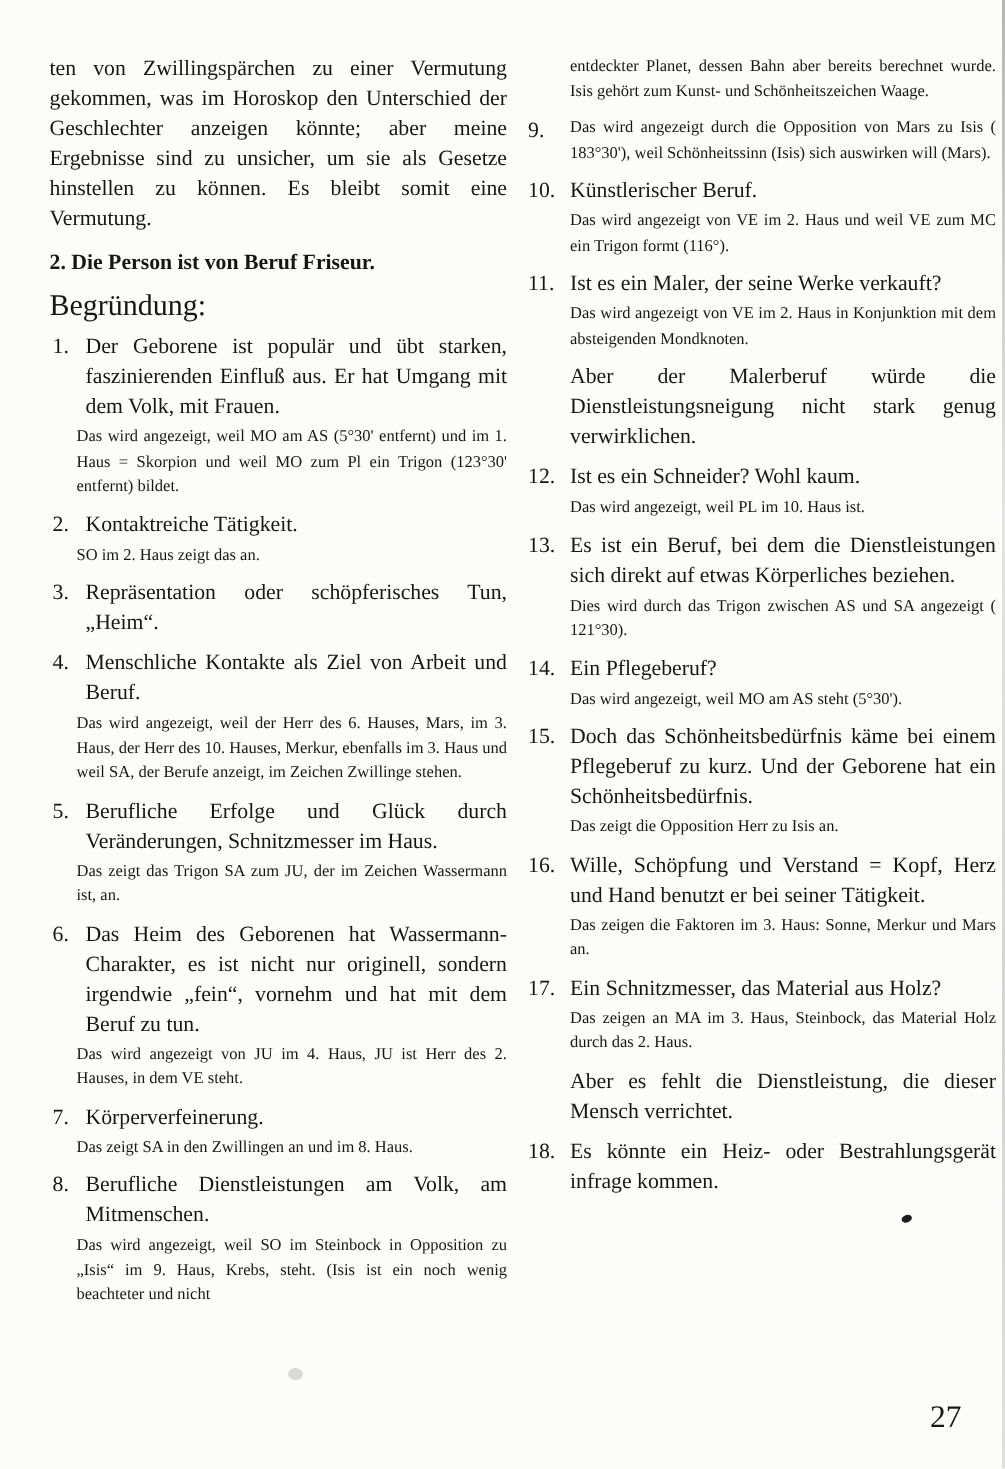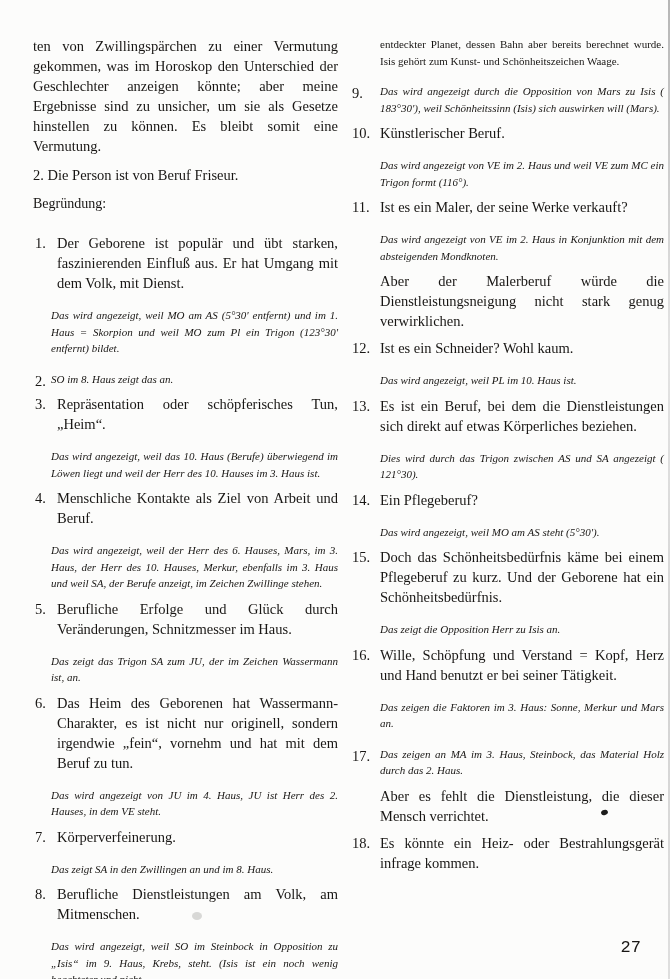--- a/index.html
+++ b/index.html
@@ -14,40 +14,40 @@
   }
   .page { position:absolute; inset:0; }
   .col { position:absolute; top:36px; }
   .col-left  { left:33px;  width:305px; }
   .col-right { left:352px; width:312px; }
 
   .block-para, .block-heading, .item-claim, .item-para, .item-num {
     font-size:14.5px; line-height:20px;
   }
   .block-para { text-align:justify; margin-bottom:9px; hyphens:auto; }
-  .block-heading { font-weight:normal; margin:3px 0 9px 0; }
-  .block-label { font-size:14px; line-height:20px; margin-bottom:19px; }
+  .block-heading { font-weight:bold; margin:3px 0 9px 0; }
+  .block-label { font-size:20px; line-height:20px; margin-bottom:7px; }
 
   .block-cont, .item-expl {
     font-size:11px; line-height:16.5px; text-align:justify; hyphens:auto;
   }
   .block-cont { margin-left:28px; margin-bottom:8px; }
 
   .item { position:relative; margin-bottom:7px; }
   .col-left  .item { padding-left:24px; }
   .col-right .item { padding-left:28px; }
   .item-num { position:absolute; top:0; }
   .col-left  .item-num { left:2px; }
   .col-right .item-num { left:0px; }
   .item-claim { text-align:justify; hyphens:auto; }
-  .item-expl { margin-top:14px;font-style:italic; }
+  .item-expl { margin-top:2px; }
   .col-left .item-expl { margin-left:-6px; }
   .item-para { text-align:justify; margin-top:7px; hyphens:auto; }
 
-  .page-number { position:absolute; right:29px; bottom:22px; font-size:17px;font-family:Liberation Mono, monospace; }
+  .page-number { position:absolute; right:29px; bottom:22px; font-size:21px; }
 
   .edge-line {
     position:absolute; right:0; top:0; width:2px; height:100%;
     background:linear-gradient(#909090, #d6d6d6 35%, #bdbdbd 70%, #cfcfcf);
     opacity:.65;
   }
   .ink-dot {
     position:absolute; left:601px; top:810px; width:7px; height:5px;
     background:#1c1c1c; border-radius:50%; transform:rotate(-18deg);
   }
@@ -59,31 +59,31 @@
 </head>
 <body>
 
 <div class="page">
   <div class="col col-left">
       <div class="block-para">ten von Zwillingspärchen zu einer Vermutung gekommen, was im Horoskop den Unterschied der Geschlechter anzeigen könnte; aber meine Ergebnisse sind zu unsicher, um sie als Gesetze hinstellen zu können. Es bleibt somit eine Vermutung.</div>
       <div class="block-heading">2. Die Person ist von Beruf Friseur.</div>
       <div class="block-label">Begründung:</div>
       <div class="item">
         <span class="item-num">1.</span>
-        <div class="item-claim">Der Geborene ist populär und übt starken, faszinierenden Einfluß aus. Er hat Umgang mit dem Volk, mit Dienst.</div>
+        <div class="item-claim">Der Geborene ist populär und übt starken, faszinierenden Einfluß aus. Er hat Umgang mit dem Volk, mit Frauen.</div>
         <div class="item-expl">Das wird angezeigt, weil MO am AS (5°30' entfernt) und im 1. Haus = Skorpion und weil MO zum Pl ein Trigon (123°30' entfernt) bildet.</div>
       </div>
       <div class="item">
         <span class="item-num">2.</span>
-        <div class="item-expl">SO im 8. Haus zeigt das an.</div>
+        <div class="item-claim">Kontaktreiche Tätigkeit.</div>
+        <div class="item-expl">SO im 2. Haus zeigt das an.</div>
       </div>
       <div class="item">
         <span class="item-num">3.</span>
         <div class="item-claim">Repräsentation oder schöpferisches Tun, „Heim“.</div>
-        <div class="item-expl">Das wird angezeigt, weil das 10. Haus (Berufe) überwiegend im Löwen liegt und weil der Herr des 10. Hauses im 3. Haus ist.</div>
       </div>
       <div class="item">
         <span class="item-num">4.</span>
         <div class="item-claim">Menschliche Kontakte als Ziel von Arbeit und Beruf.</div>
         <div class="item-expl">Das wird angezeigt, weil der Herr des 6. Hauses, Mars, im 3. Haus, der Herr des 10. Hauses, Merkur, ebenfalls im 3. Haus und weil SA, der Berufe anzeigt, im Zeichen Zwillinge stehen.</div>
       </div>
       <div class="item">
         <span class="item-num">5.</span>
         <div class="item-claim">Berufliche Erfolge und Glück durch Veränderungen, Schnitzmesser im Haus.</div>
         <div class="item-expl">Das zeigt das Trigon SA zum JU, der im Zeichen Wassermann ist, an.</div>
@@ -141,20 +141,21 @@
         <div class="item-claim">Doch das Schönheitsbedürfnis käme bei einem Pflegeberuf zu kurz. Und der Geborene hat ein Schönheitsbedürfnis.</div>
         <div class="item-expl">Das zeigt die Opposition Herr zu Isis an.</div>
       </div>
       <div class="item">
         <span class="item-num">16.</span>
         <div class="item-claim">Wille, Schöpfung und Verstand = Kopf, Herz und Hand benutzt er bei seiner Tätigkeit.</div>
         <div class="item-expl">Das zeigen die Faktoren im 3. Haus: Sonne, Merkur und Mars an.</div>
       </div>
       <div class="item">
         <span class="item-num">17.</span>
+        <div class="item-claim">Ein Schnitzmesser, das Material aus Holz?</div>
         <div class="item-expl">Das zeigen an MA im 3. Haus, Steinbock, das Material Holz durch das 2. Haus.</div>
         <div class="item-para">Aber es fehlt die Dienstleistung, die dieser Mensch verrichtet.</div>
       </div>
       <div class="item">
         <span class="item-num">18.</span>
         <div class="item-claim">Es könnte ein Heiz- oder Bestrahlungsgerät infrage kommen.</div>
       </div>
     </div>
   <div class="page-number">27</div>
   <div class="edge-line"></div>

